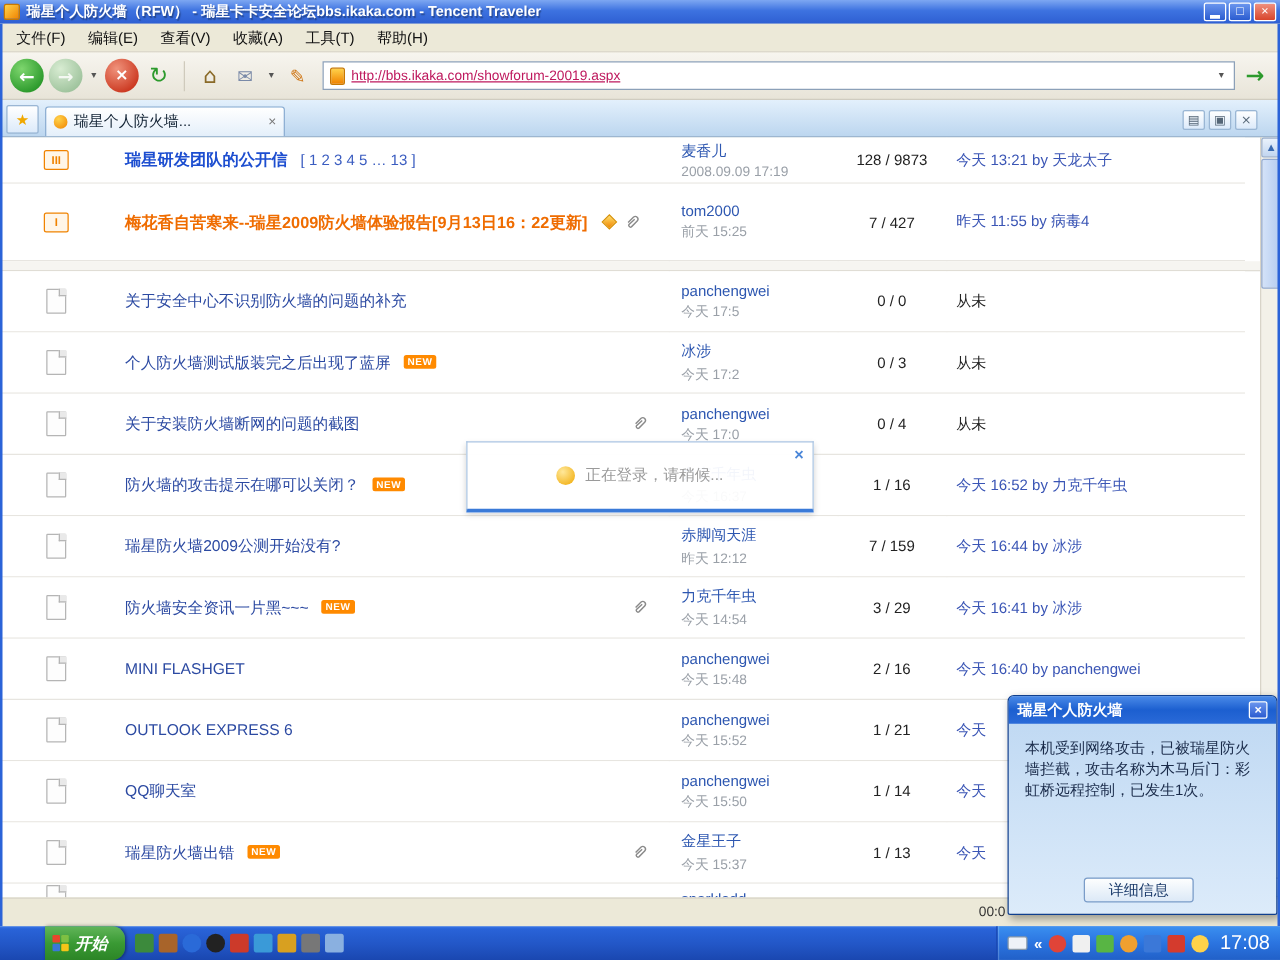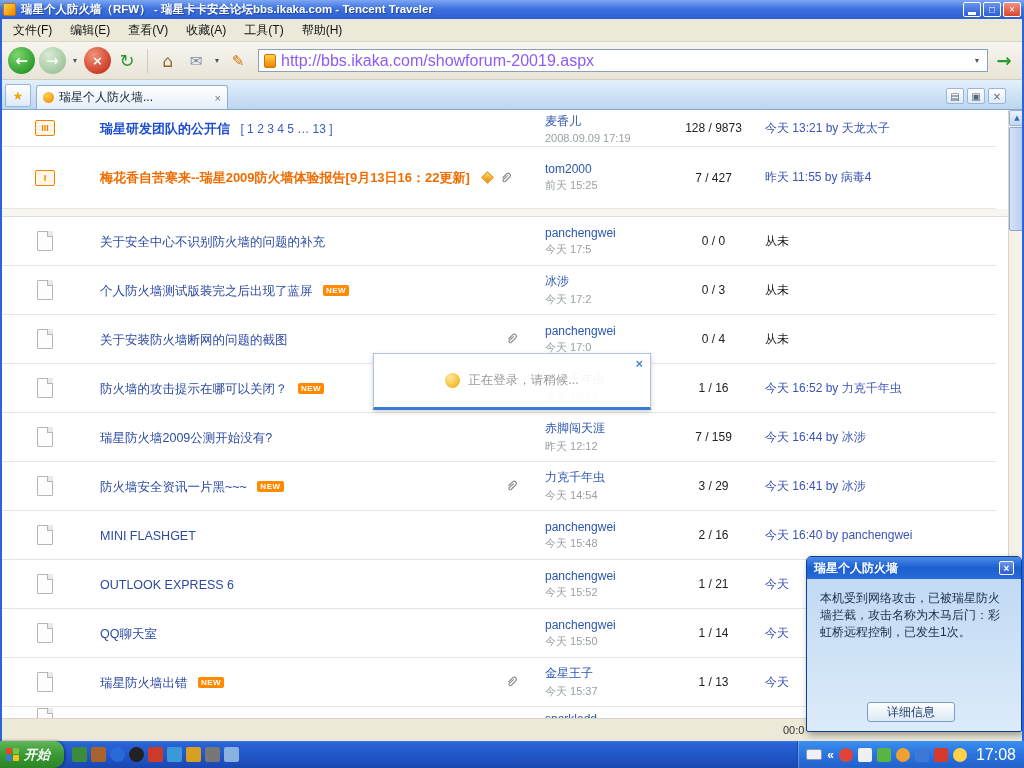--- a/index.html
+++ b/index.html
@@ -37,21 +37,21 @@
   .glyph-btn { width:24px; text-align:center; font-family:"DejaVu Sans",sans-serif; }
   .refresh { color:#2c9a2c; font-size:18px; }
   .home { color:#8a6a28; font-size:17px; }
   .mail { color:#7a8aa8; font-size:15px; }
   .edit { color:#d07818; font-size:15px; }
   .drop { font-size:7px; color:#555; width:10px; text-align:center; }
   .sep { width:1px; height:24px; background:#cfcabc; margin:0 4px; }
   .addr { flex:1; height:23px; background:#fff; border:1px solid #8ca0b8; display:flex; align-items:center;
     padding:0 5px; gap:5px; margin-left:4px; }
   .addr-icon { width:12px; height:14px; background:linear-gradient(180deg,#ffd24a,#f08300); border:1px solid #c87800; border-radius:2px; }
-  .addr input { flex:1; border:none; outline:none; font-size:16px; color:#8b5cf6; font-family:"Liberation Sans","DejaVu Sans",sans-serif; background:transparent; }
+  .addr input { flex:1; border:none; outline:none; font-size:11px; color:#be185d; font-family:"Liberation Sans","DejaVu Sans",sans-serif; background:transparent;text-decoration:underline; }
   .go-btn { width:24px; text-align:center; color:#2c9a2c; font-size:18px; font-weight:bold; font-family:"DejaVu Sans",sans-serif; }
 
   
   .tabbar { position:absolute; top:80px; left:0; width:1024px; height:30px;
     background:linear-gradient(180deg,#e3f0fc,#bcd6ef); border-bottom:1px solid #86a7cc;
     display:flex; align-items:flex-end; padding:0 5px; }
   .fav-btn { width:26px; height:23px; margin-bottom:2px; border:1px solid #9ab6d4; border-radius:2px;
     background:linear-gradient(#fff,#dceafa); color:#f0a800; font-size:12px;
     display:flex; align-items:center; justify-content:center; }
   .tab { margin-left:5px; width:192px; height:24px; background:linear-gradient(#ffffff,#e4effa);
@@ -133,21 +133,21 @@
   
   .statusbar { position:absolute; top:718px; left:0; width:1024px; height:23px; background:#ece9d8; border-top:1px solid #d8d4c8; }
   .status-text { position:absolute; left:783px; top:5px; font-size:11px; color:#333; }
 
   
   .taskbar { position:absolute; top:741px; left:0; width:1024px; height:27px; z-index:70;
     background:linear-gradient(180deg,#3a77e8 0%,#2963d8 8%,#2256c6 55%,#1a47b0 100%); display:flex; align-items:center; }
   .start-btn { height:27px; padding:0 14px 0 6px; border-radius:0 10px 10px 0;
     background:linear-gradient(180deg,#62b55a 0%,#3a9a34 50%,#2c8526 100%);
     display:flex; align-items:center; gap:4px; color:#fff; font-weight:bold; font-size:13px; font-style:italic;
-    box-shadow:1px 0 3px rgba(0,0,0,.45); }
+    box-shadow:1px 0 3px rgba(0,0,0,.45);margin-left:36px; }
   .flag { width:14px; height:13px; display:grid; grid-template-columns:6px 6px; grid-template-rows:6px 6px; gap:1px; }
   .flag span { border-radius:1px; }
   .fl-r { background:#e8452c; } .fl-g { background:#7ec043; } .fl-b { background:#3b78d8; } .fl-y { background:#f5c518; }
   .ql { display:flex; align-items:center; gap:4px; margin-left:8px; }
   .ql-icon { width:15px; height:15px; border-radius:2px; }
   .task-btn { margin-left:10px; width:180px; height:23px; border:1px solid #123a90; border-radius:3px;
     background:linear-gradient(180deg,#1c48b0,#2a5ac8 25%,#2a5ac8 75%,#1c48b0);
     box-shadow:inset 1px 1px 2px rgba(0,0,0,.4); display:flex; align-items:center; gap:5px; padding:0 6px;
     color:#fff; font-size:12px; }
   .task-icon { width:12px; height:12px; border-radius:50%; background:radial-gradient(circle at 35% 30%,#ffd24a,#f08300); }

